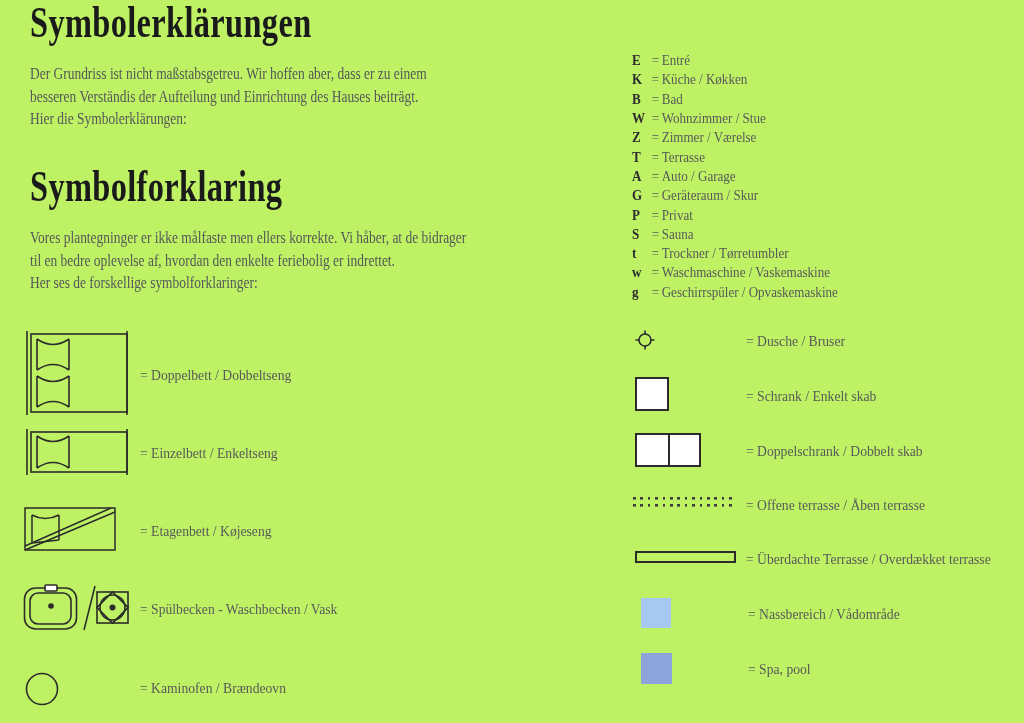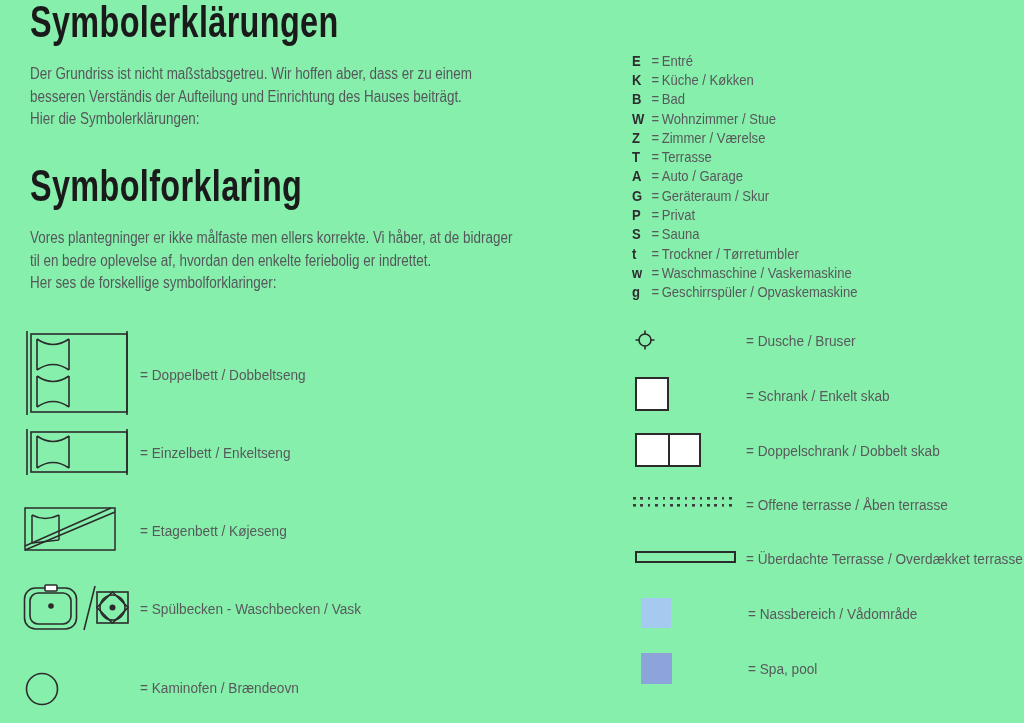--- a/index.html
+++ b/index.html
@@ -1,18 +1,18 @@
 <!DOCTYPE html>
 <html><head>
 <meta charset="utf-8">
 <style>
   html,body { margin:0; padding:0; background:#fff; }
   #page {
-    position:relative; width:1024px; height:723px; background:#86efac;
-    font-family:Liberation Sans, sans-serif; overflow:hidden;
+    position:relative; width:1024px; height:723px; background:#bef264;
+    font-family:Liberation Serif, serif; overflow:hidden;
   }
   .ttl {
     position:absolute; font-weight:bold; font-size:45px; color:#1a1a1a;
     transform:scaleX(0.72); transform-origin:0 0; white-space:nowrap; letter-spacing:0.5px;
   }
   .par {
     position:absolute; font-size:16px; line-height:22.5px; color:#55575a;
     transform:scaleX(0.84); transform-origin:0 0; white-space:nowrap;
   }
   .lab {

